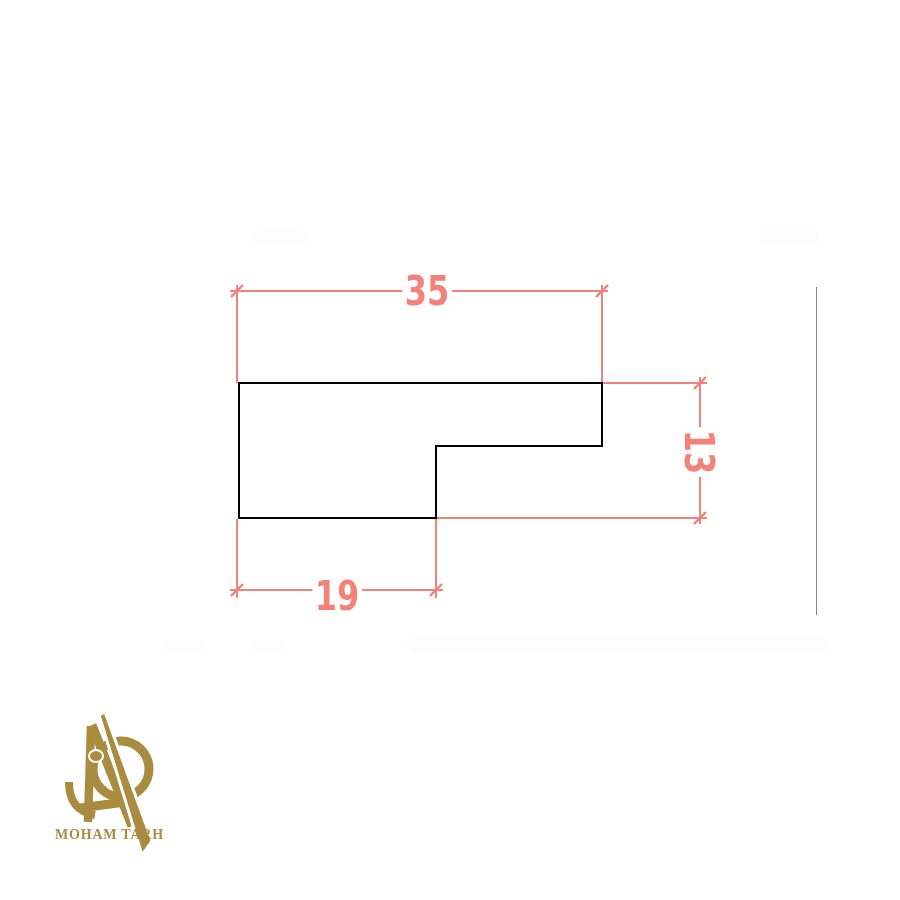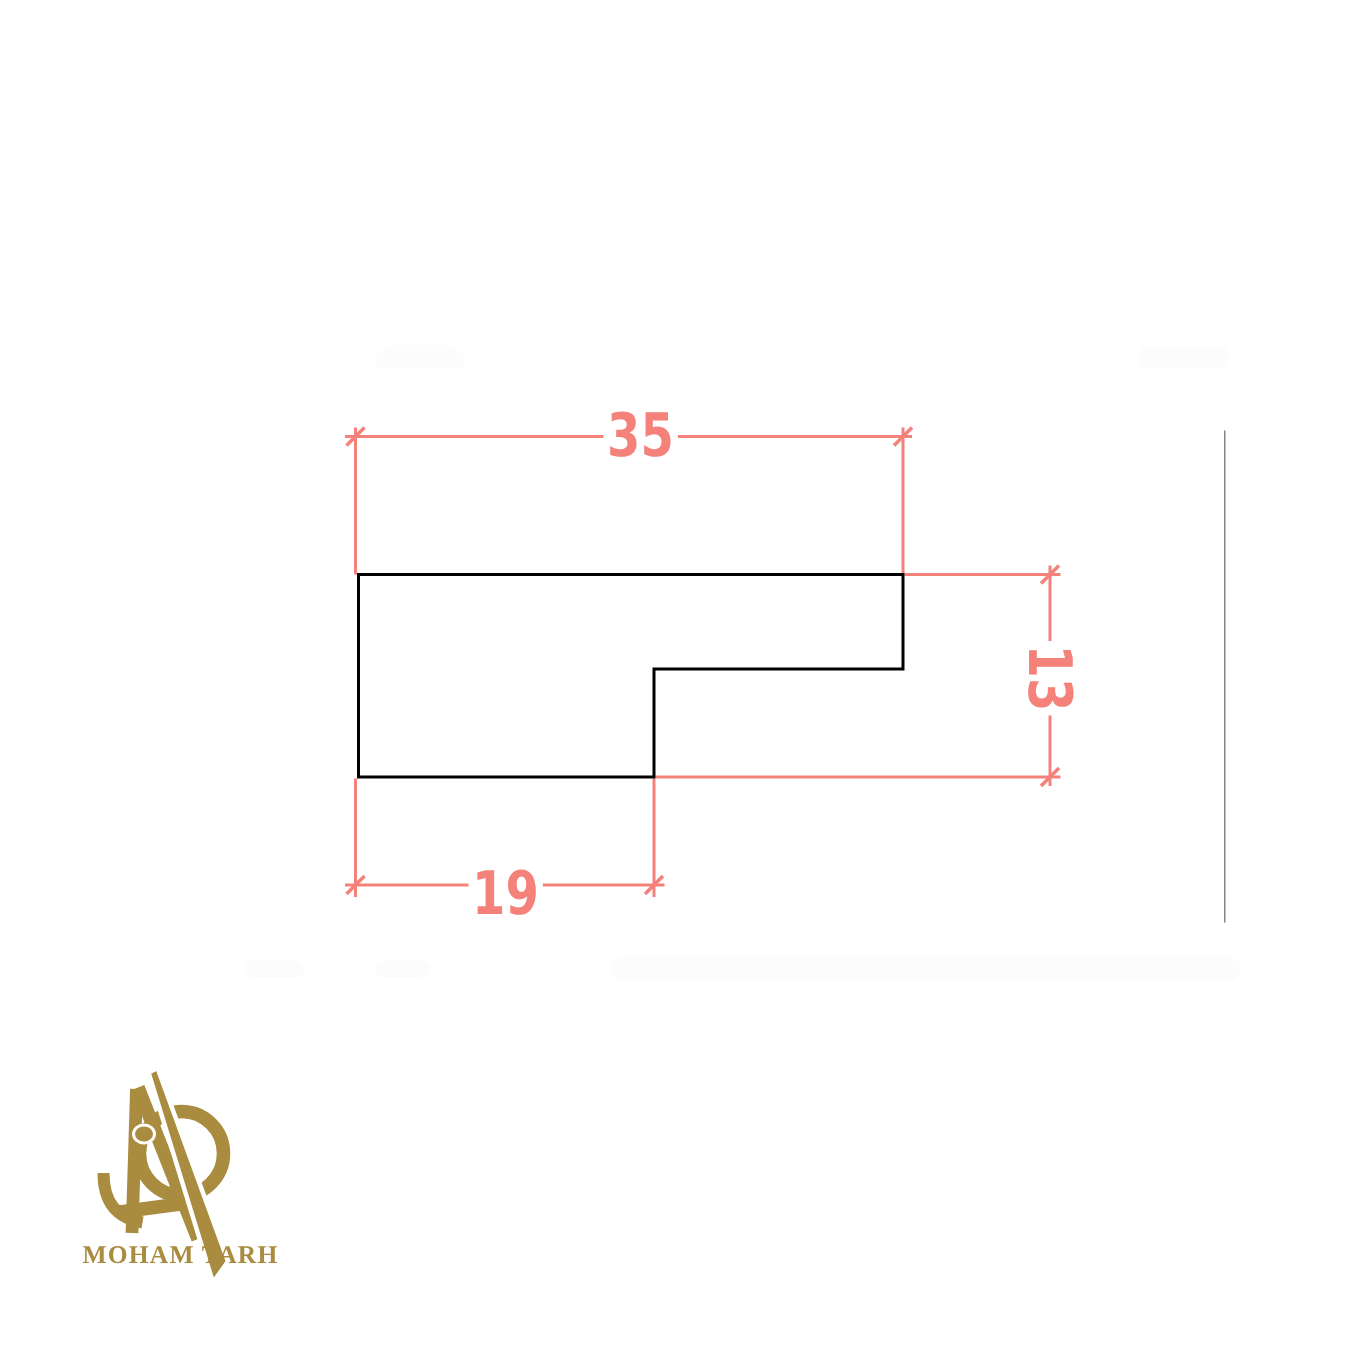--- a/index.html
+++ b/index.html
@@ -40,21 +40,21 @@
   .smudge{position:absolute;background:var(--c-smudge);}
   .logo-wrap{position:absolute;left:55px;top:710px;width:120px;height:150px;}
   .logo-gold{fill:var(--c-gold);}
   .logo-stroke{stroke:var(--c-gold);fill:none;}
   .logo-text{
     position:absolute;left:55px;top:827px;width:94px;
     text-align:center;
     color:var(--c-gold);
     font-family:"Liberation Serif", serif;
     font-weight:bold;
-    font-size:17px;
+    font-size:14px;
     letter-spacing:0.8px;
     white-space:nowrap;
   }
 </style>
 </head>
 <body>
 
 <div class="stage">
 
   <div class="smudge" style="left:250px;top:230px;width:60px;height:15px;border-radius:30px 30px 4px 4px;"></div>

